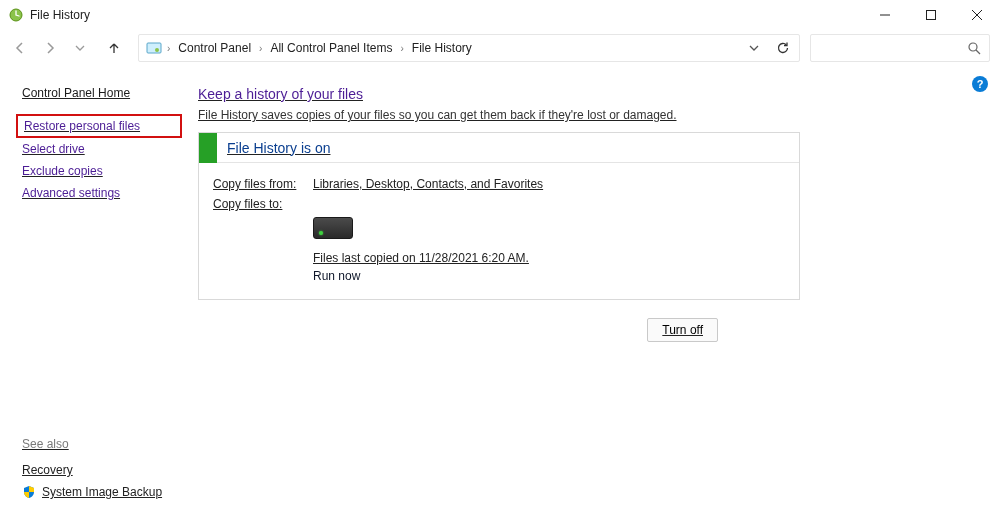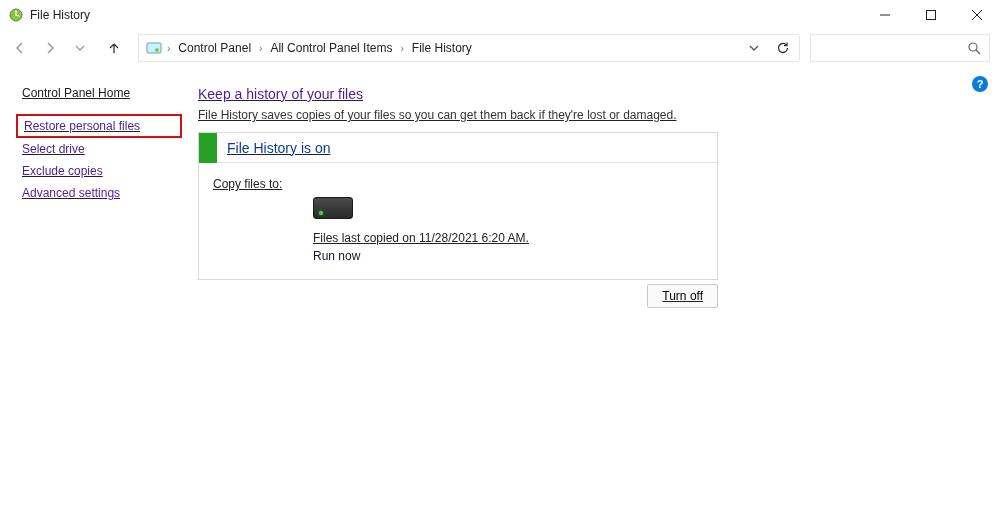--- a/index.html
+++ b/index.html
@@ -39,36 +39,36 @@
   .sidebar .side-link.highlighted { border:2px solid #d21010; padding:3px 6px; margin-left:-6px; margin-right:-4px; }
   .sidebar-bottom { margin-top:auto; padding-bottom:14px; }
   .sidebar-bottom .see-also { color:#7a7a7a; font-size:12px; margin-bottom:8px; }
   .sidebar-bottom .see-link { color:#222; font-size:12px; padding:4px 0; display:flex; align-items:center; gap:6px; }
   .shield-icon { width:14px; height:14px; }
 
   .main { flex:1; padding:20px 20px 10px 8px; }
   .main h1 { font-size:14px; font-weight:400; color:#4c1d95; margin:0 0 6px 0; }
   .main .subtitle { font-size:12px; color:#333; margin-bottom:10px; }
 
-  .panel { border:1px solid #d9d9d9; width:520px; }
+  .panel { border:1px solid #d9d9d9; width:602px; }
   .status-row { display:flex; align-items:center; height:30px; border-bottom:1px solid #e4e4e4; }
   .status-square { width:18px; height:30px; background:#26a026; }
   .status-text { color:#0a3e8f; font-size:14px; padding-left:10px; }
 
   .panel-body { padding:14px 14px 16px 14px; font-size:12px; color:#222; }
   .row { display:flex; margin-bottom:6px; }
   .row .k { width:100px; flex-shrink:0; }
   .drive-block { display:flex; align-items:center; gap:14px; margin:4px 0 12px 100px; }
   .drive-icon { width:40px; height:22px; background:linear-gradient(#4b4b4b,#2a2a2a); border-radius:3px; border:1px solid #1a1a1a; position:relative; }
   .drive-icon::before { content:""; position:absolute; left:5px; top:13px; width:4px; height:4px; background:#3fd13f; border-radius:50%; box-shadow:0 0 2px #3fd13f; }
   .drive-text div:first-child { margin-bottom:2px; }
   .last-copy { margin-left:100px; margin-top:4px; }
   .run-now { color:#0f172a; margin-left:100px; margin-top:4px; display:inline-block; }
 
-  .turnoff-row { width:520px; display:flex; justify-content:flex-end; margin-top:4px;align-items:center; }
+  .turnoff-row { width:520px; display:flex; justify-content:flex-end; margin-top:18px;align-items:center; }
   .btn { border:1px solid #c9c9c9; background:#fafafa; padding:4px 14px; font-size:12px; border-radius:2px; }
 
   svg { display:block; }
 </style>
 </head>
 <body>
 
 <div class="titlebar">
   <span class="app-icon">
     <svg width="16" height="16" viewBox="0 0 16 16">
@@ -163,32 +163,53 @@
 <div class="content">
 
   <div class="sidebar">
     <div class="home-link">Control Panel Home</div>
 
     <div class="side-link highlighted">Restore personal files</div>
     <div class="side-link">Select drive</div>
     <div class="side-link">Exclude copies</div>
     <div class="side-link">Advanced settings</div>
 
+    <div class="sidebar-bottom">
+      <div class="see-also">See also</div>
+      <div class="see-link">
+        <span>Recovery</span>
+      </div>
+      <div class="see-link">
+        <span class="shield-icon">
+          <svg width="14" height="14" viewBox="0 0 14 14">
+            <path d="M7 1 L12 3 V7 C12 10 9.5 12.5 7 13 C4.5 12.5 2 10 2 7 V3 Z" fill="#0a7cd6"></path>
+            <path d="M7 1 L12 3 V7 L7 7 Z" fill="#ffcc00"></path>
+            <path d="M7 7 L2 7 V3 L7 1 Z" fill="#2aa92a" opacity="0"></path>
+            <path d="M2 7 L7 7 L7 13 C4.5 12.5 2 10 2 7 Z" fill="#ffcc00"></path>
+          </svg>
+        </span>
+        <span>System Image Backup</span>
+      </div>
+    </div>
   </div>
 
   <div class="main">
     <h1>Keep a history of your files</h1>
     <div class="subtitle">File History saves copies of your files so you can get them back if they're lost or damaged.</div>
 
     <div class="panel">
       <div class="status-row">
         <div class="status-square"></div>
         <div class="status-text">File History is on</div>
       </div>
       <div class="panel-body">
+        <div class="row">
+          <div class="k">Copy files from:</div>
+          <div>Libraries, Desktop, Contacts, and Favorites</div>
+        </div>
         <div class="row">
           <div class="k">Copy files to:</div>
         </div>
         <div class="drive-block">
           <div class="drive-icon"></div>
         </div>
         <div class="last-copy">Files last copied on 11/28/2021 6:20 AM.</div>
         <a class="run-now">Run now</a>
       </div>
     </div>

